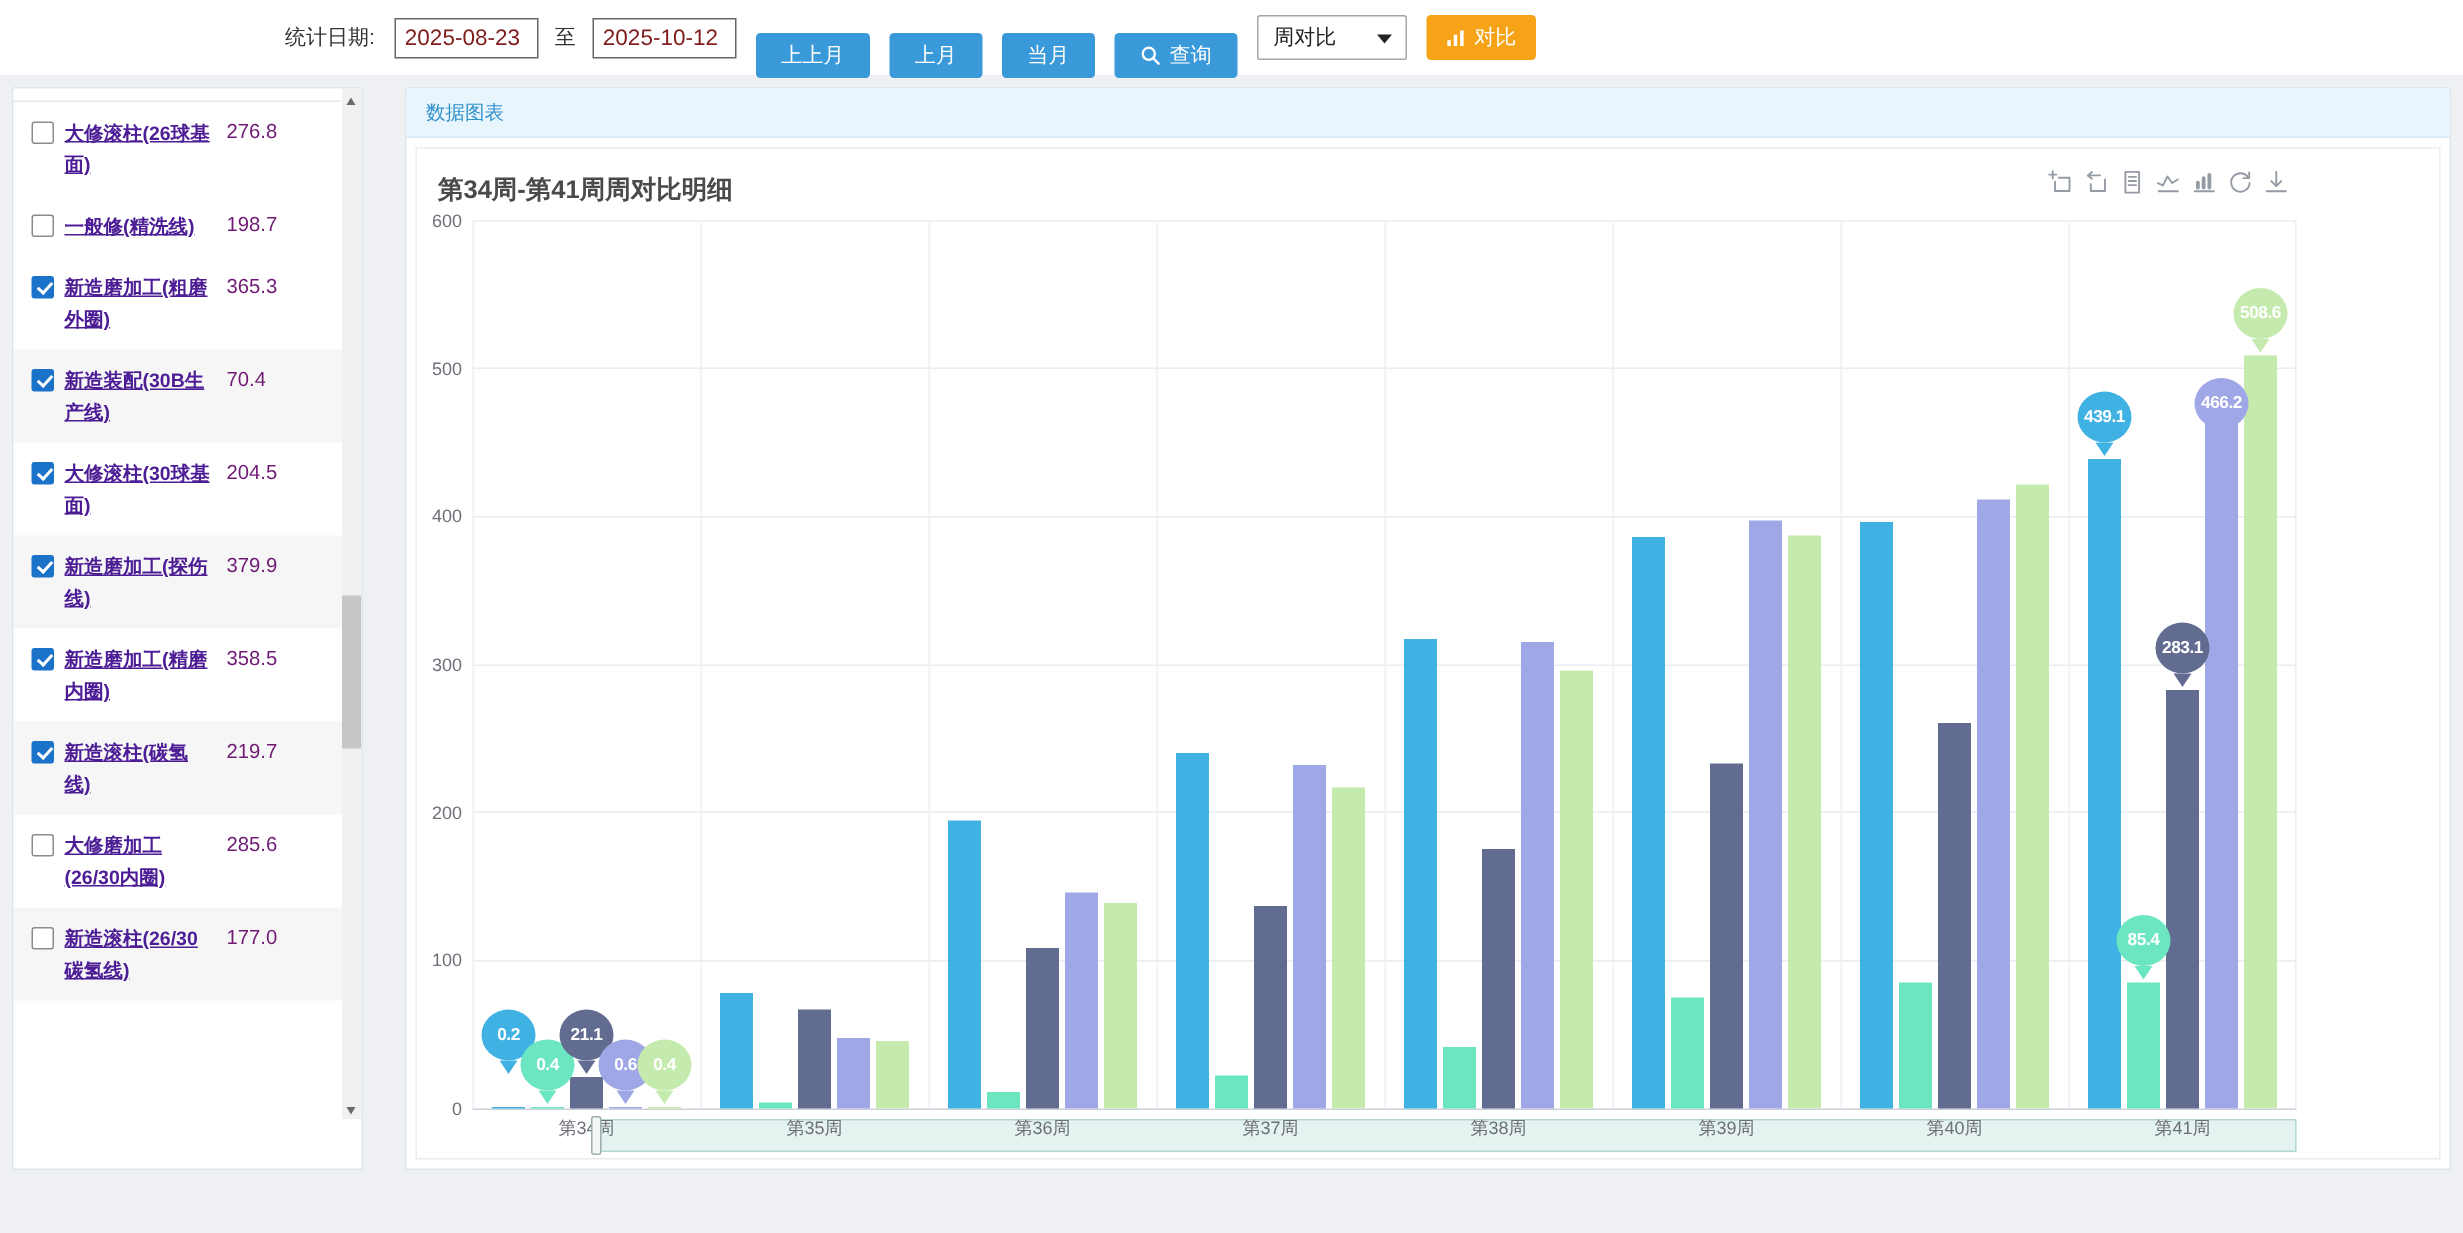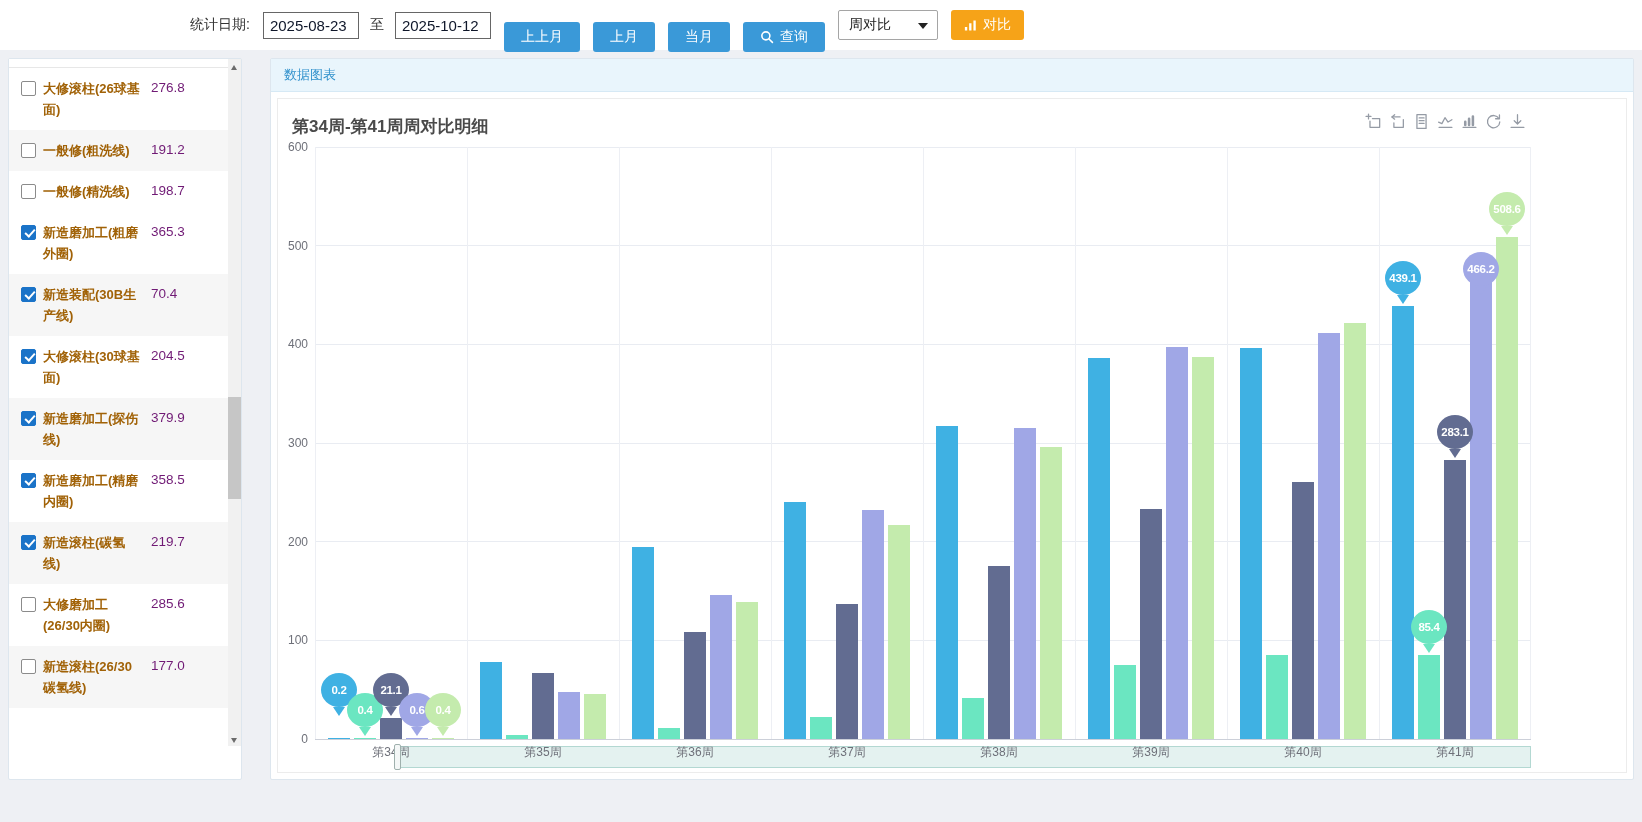--- a/index.html
+++ b/index.html
@@ -4,21 +4,21 @@
 <style>
   * { margin:0; padding:0; box-sizing:border-box; }
   html,body { width:1642px; height:822px; overflow:hidden;
     font-family:"Liberation Sans","DejaVu Sans",sans-serif; background:#eef0f4; }
 
   
   .toolbar { height:50px; background:#fff; display:flex; align-items:center;
     padding-left:190px; gap:13px; }
   .tb-label { font-size:14px; color:#333; }
   .date-input { width:96px; height:27px; border:1px solid #666; background:#fff;
-    font-size:15px; color:#0f172a; padding:0 6px; font-family:inherit; }
+    font-size:15px; color:#7f1d1d; padding:0 6px; font-family:inherit; }
   .sep { font-size:14px; color:#333; margin:0 -2px; }
   .btn-blue { height:30px; padding:0 17px; background:#3a99d8; color:#fff;
     border:none; border-radius:3px; font-size:14px; cursor:pointer;
     display:inline-flex; align-items:center; gap:6px; font-family:inherit;margin-top:24px; }
   .select-box { width:100px; height:30px; border:1px solid #a5a5a5; border-radius:2px;
     background:#fff; display:inline-flex; align-items:center; padding:0 10px;
     font-size:14px; color:#222; position:relative; cursor:pointer; }
   .caret { position:absolute; right:9px; top:12px; width:0; height:0;
     border:5px solid transparent; border-top:6px solid #222; }
   .btn-orange { height:30px; padding:0 13px; background:#f6a318; color:#fff;
@@ -41,21 +41,21 @@
   .row { position:relative; display:flex; align-items:flex-start;
     padding:10px 8px 10px 12px; line-height:21px; }
   .row.alt { background:#f6f6f6; }
   .cb { flex:0 0 15px; width:15px; height:15px; margin:3px 7px 0 0;
     border:1px solid #8b8b8b; border-radius:2px; background:#fff; position:relative;
     cursor:pointer; }
   .cb.checked { background:#1a73c8; border-color:#1a73c8; }
   .cb.checked::after { content:''; position:absolute; left:4.5px; top:1px;
     width:4px; height:8px; border:solid #fff; border-width:0 2px 2px 0;
     transform:rotate(42deg); }
-  .rl { width:97px; font-size:13px; font-weight:bold; color:#a16207; }
+  .rl { width:97px; font-size:13px; font-weight:bold; color:#4c1d95;text-decoration:underline; }
   .rv { position:absolute; left:142px; top:9px; font-size:13.5px; color:#701a75; }
 
   
   .sbar { position:absolute; right:0; top:0; bottom:0; width:13px; background:#f1f1f1; }
   .sbar-btn { position:absolute; left:0; width:13px; height:14px; background:#f1f1f1;
     cursor:pointer; }
   .sbar-btn.up { top:0; } .sbar-btn.down { bottom:0; }
   .tri-up { position:absolute; left:3px; top:5px; width:0; height:0;
     border:3.5px solid transparent; border-bottom:5px solid #6b6b6b; margin-top:-2px; }
   .tri-down { position:absolute; left:3px; top:6px; width:0; height:0;
@@ -134,25 +134,20 @@
 <div class="content">
 
   <aside class="panel sidebar">
     <div class="sidebar-body">
       <div class="device-list" id="device-list">
         <div class="peek"></div>
       <div class="row">
     <span class="cb"></span>
     <span class="rl">大修滚柱(26球基面)</span>
     <span class="rv">276.8</span>
-  </div>
-          <div class="row alt">
-    <span class="cb"></span>
-    <span class="rl">一般修(粗洗线)</span>
-    <span class="rv">191.2</span>
   </div>
           <div class="row">
     <span class="cb"></span>
     <span class="rl">一般修(精洗线)</span>
     <span class="rv">198.7</span>
   </div>
           <div class="row">
     <span class="cb checked"></span>
     <span class="rl">新造磨加工(粗磨外圈)</span>
     <span class="rv">365.3</span>

